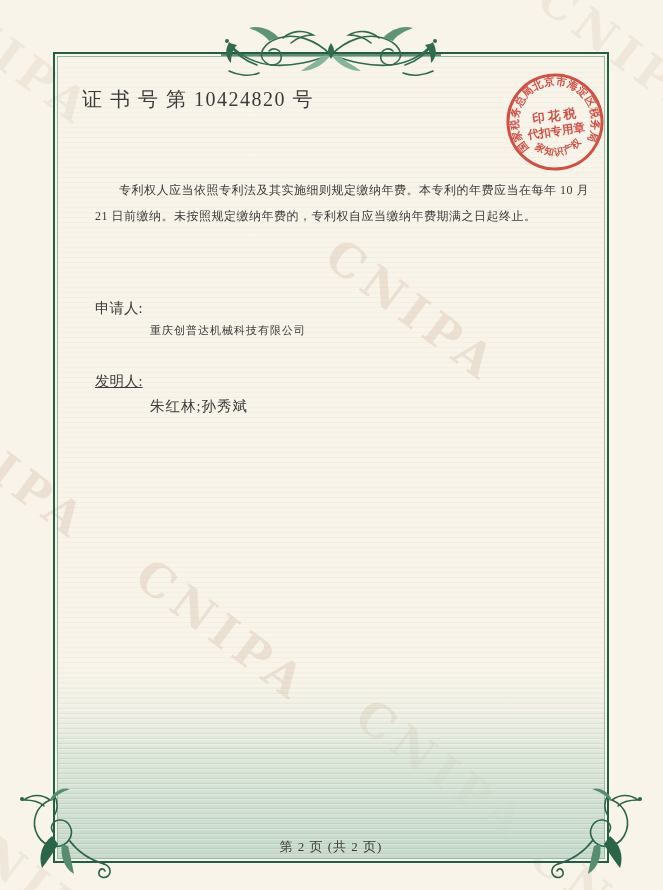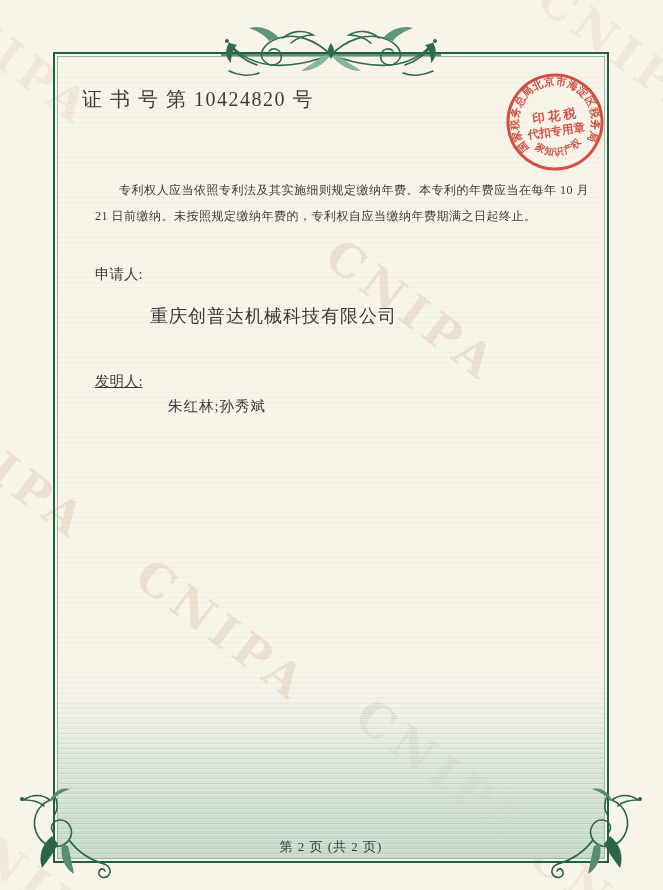--- a/index.html
+++ b/index.html
@@ -62,24 +62,24 @@
   }
   
   .txt{position:absolute; z-index:3;}
   .cert-no{left:82px; top:86px; font-size:20px; letter-spacing:1.5px;}
   .fee-par{
     left:95px; top:178px; width:494px;
     font-size:12px; line-height:2.15; letter-spacing:0.5px;
     text-indent:2em; text-align:justify;
   }
   .info-intro{left:95px; top:256px; font-size:14.5px; letter-spacing:0.5px;}
-  .applicant-label{left:95px; top:265px; font-size:14.5px;}
-  .applicant-name{left:150px; top:304px; font-size:18px; letter-spacing:1px;font-family:Liberation Mono, monospace;}
+  .applicant-label{left:95px; top:299px; font-size:14.5px;}
+  .applicant-name{left:150px; top:323px; font-size:11px; letter-spacing:1px;font-family:Liberation Mono, monospace;}
   .inventor-label{left:95px; top:372px; font-size:14.5px;text-decoration:underline;}
-  .inventor-names{left:150px; top:397px; font-size:14.5px; letter-spacing:1px;margin-left:18px;}
+  .inventor-names{left:150px; top:397px; font-size:14.5px; letter-spacing:1px;}
   .footer{
     left:53px; top:838px; width:556px; text-align:center;
     font-size:13px; letter-spacing:1px; z-index:6;
   }
 </style>
 </head>
 <body>
 
 <div class="page">
 

